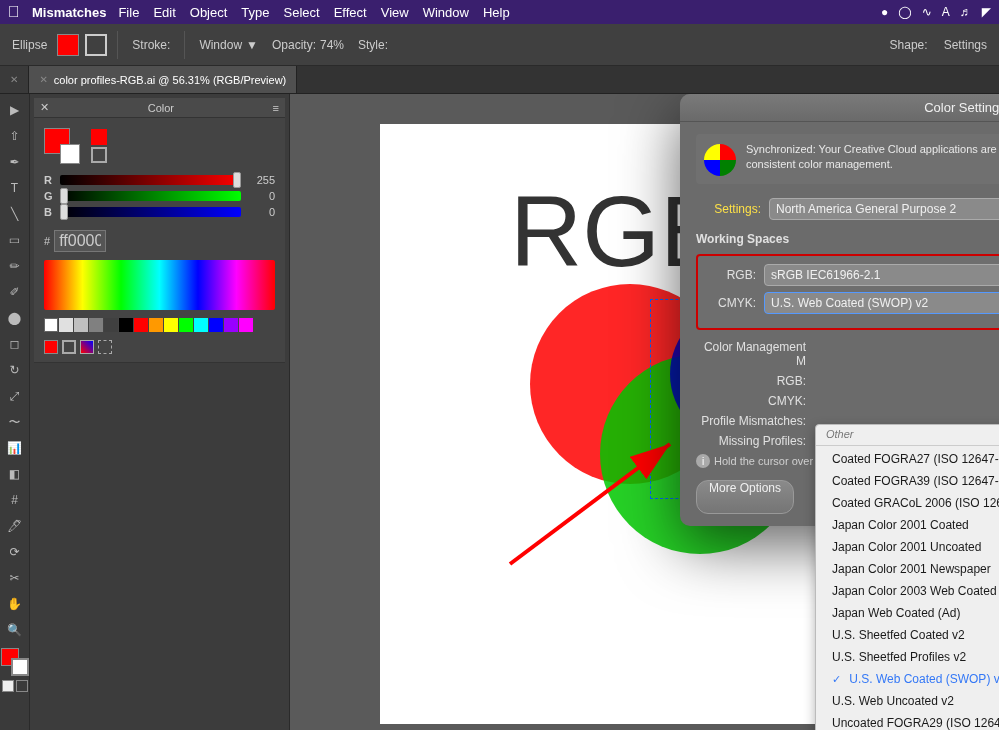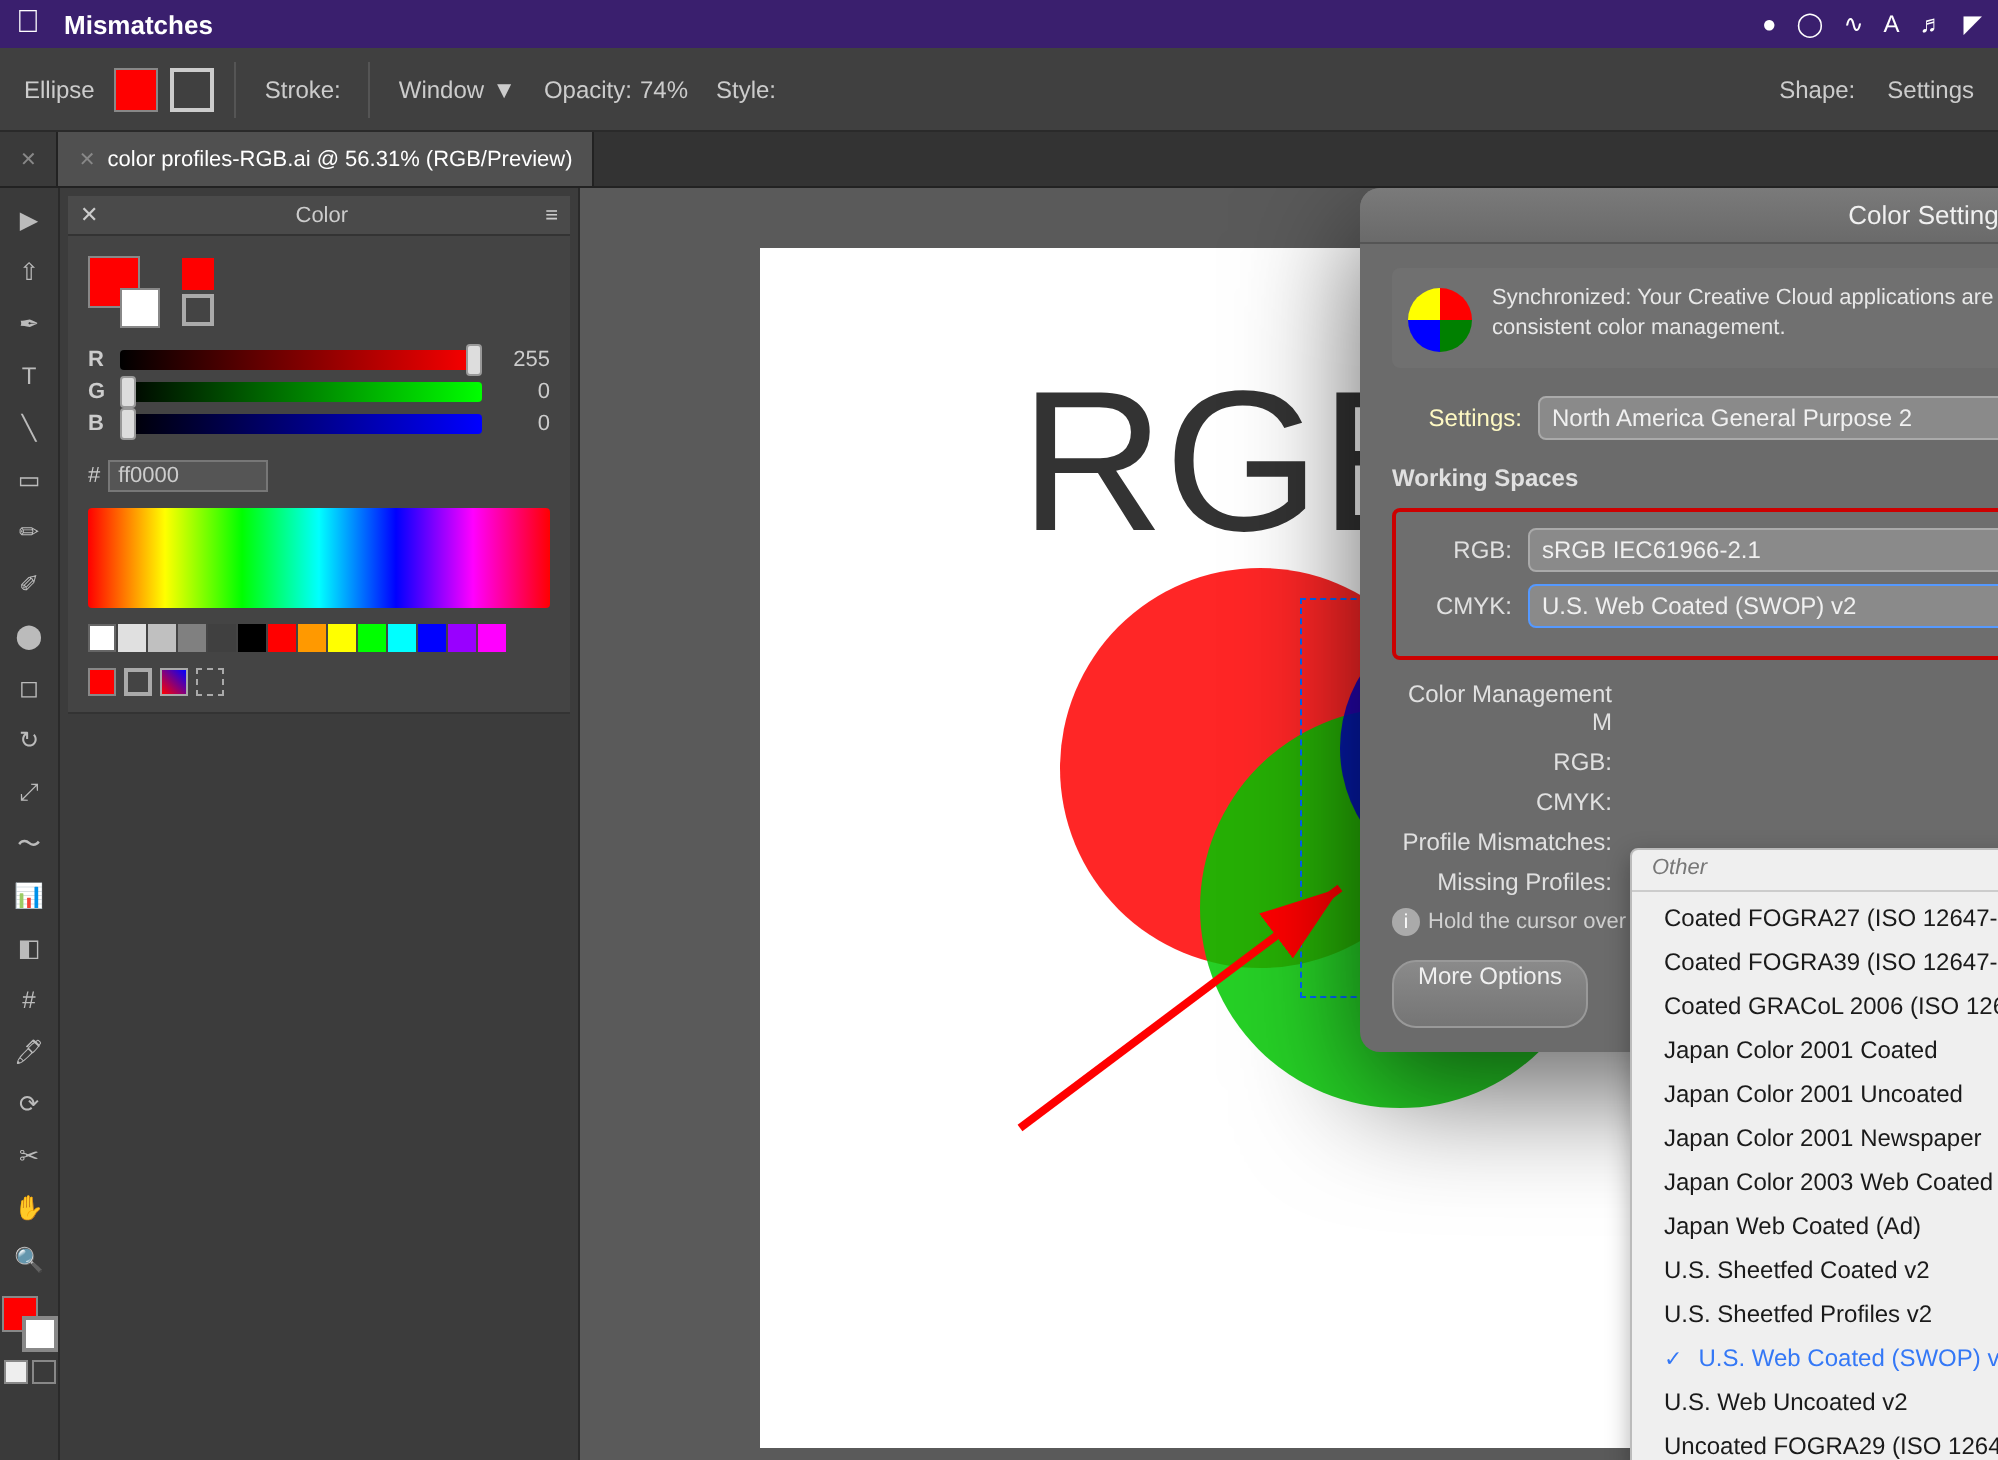--- a/index.html
+++ b/index.html
@@ -140,21 +140,21 @@
     .slider-b { background: linear-gradient(to right, #000, #00f); }
     .slider-thumb { position: absolute; right: 0; top: -3px; width: 8px; height: 16px; background: #ddd; border: 1px solid #999; border-radius: 2px; }
     .slider-value { width: 30px; color: #ccc; font-size: 11px; text-align: right; }
     .hex-row {
       display: flex;
       align-items: center;
       gap: 4px;
       padding: 4px 6px;
     }
     .hex-label { color: #ccc; font-size: 11px; }
-    .hex-value { background: #555; color: #ccc; border: 1px solid #777; padding: 1px 4px; font-size: 11px; width: 80px; }
+    .hex-value { background: #555; color: #ccc; border: 1px solid #777; padding: 1px 4px; font-size: 16px; width: 52px; }
     .color-gradient {
       height: 50px;
       margin: 4px 6px;
       background: linear-gradient(to right, #ff0000, #ffff00, #00ff00, #00ffff, #0000ff, #ff00ff, #ff0000);
       border-radius: 2px;
     }
 
     
     .canvas-area {
       flex: 1;
@@ -268,21 +268,21 @@
       flex-shrink: 0;
       margin-top: 2px;
     }
     .sync-text { font-size: 11px; color: #e8e8e8; line-height: 1.4; }
     .settings-row {
       display: flex;
       align-items: center;
       gap: 8px;
       margin-bottom: 12px;
     }
-    .settings-label { color: #fef9c3; font-size: 12px; width: 65px; text-align: right; }
+    .settings-label { color: #fde047; font-size: 12px; width: 65px; text-align: right; }
     .settings-dropdown {
       flex: 1;
       height: 22px;
       background: #8a8a8a;
       border: 1px solid #aaa;
       border-radius: 4px;
       color: #f0f0f0;
       font-size: 12px;
       padding: 0 6px;
       display: flex;
@@ -377,20 +377,31 @@
       color: #777;
       font-style: italic;
     }
   </style>
 </head>
 <body>
 
 <div class="menu-bar">
   <span class="menu-bar-apple"></span>
   <span class="menu-bar-app">Mismatches</span>
+  <div class="menu-bar-items">
+    <span>File</span>
+    <span>Edit</span>
+    <span>Object</span>
+    <span>Type</span>
+    <span>Select</span>
+    <span>Effect</span>
+    <span>View</span>
+    <span>Window</span>
+    <span>Help</span>
+  </div>
   <div class="menu-bar-right">
     <span>●</span>
     <span>◯</span>
     <span>∿</span>
     <span>A</span>
     <span>♬</span>
     <span>◤</span>
   </div>
 </div>
 

